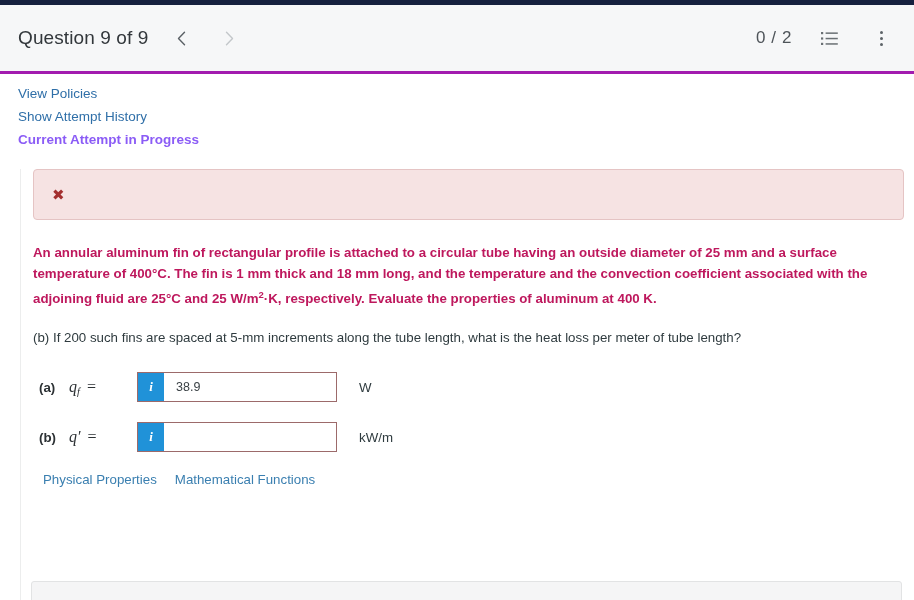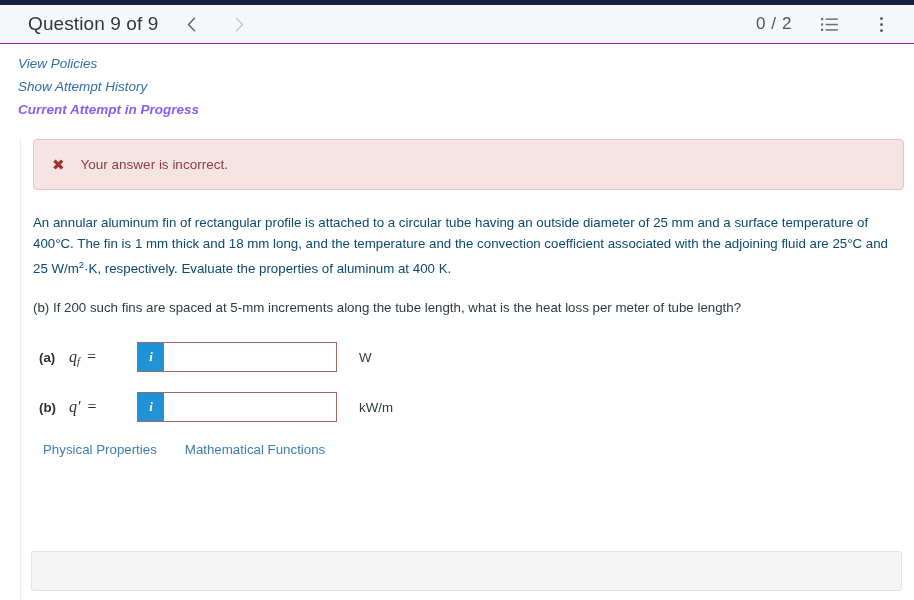--- a/index.html
+++ b/index.html
@@ -17,26 +17,26 @@
 
   
   .top-strip {
     height: 5px;
     background: #16213f;
     width: 100%;
   }
 
   
   .q-header {
-    height: 39px;
+    height: 69px;
     background: #f6f7f8;
-    border-bottom: 1px solid #a21caf;
-    display: flex;
-    align-items: center;
-    padding: 0 18px 0 28px;
+    border-bottom: 3px solid #a21caf;
+    display: flex;
+    align-items: center;
+    padding: 0 18px 0 18px;
     box-sizing: border-box;
   }
   .q-title {
     font-size: 19px;
     color: #32373b;
     letter-spacing: .1px;
     font-weight: 400;
     white-space: nowrap;
   }
   .nav-arrows {
@@ -87,21 +87,20 @@
     display: block;
     width: 3px;
     height: 3px;
     border-radius: 50%;
     background: #5d6368;
   }
 
   
   .link-block {
     padding: 12px 0 0 18px;
-    font-style: italic;
   }
   .link {
     color: #2f6fa8;
     font-size: 13.5px;
     text-decoration: none;
     display: block;
     margin-bottom: 8px;
     cursor: pointer;
     width: fit-content;
   }
@@ -145,21 +144,22 @@
   .alert-text {
     color: #8d4040;
     font-size: 13.5px;
   }
 
   
   .problem {
     margin: 22px 14px 0 12px;
     font-size: 13.3px;
     line-height: 21px;
-    color: #0c4a6e;
+    color: #be185d;
+    font-weight: bold;
   }
   .problem sup { font-size: 9.5px; vertical-align: super; }
   .parts {
     margin: 19px 14px 0 12px;
     font-size: 13.3px;
     line-height: 20px;
     color: #2f3b3f;
   }
 
   
@@ -233,21 +233,21 @@
     font-size: 13.3px;
     color: #2f3b3f;
     margin-left: 22px;
     white-space: nowrap;
   }
 
   
   .tool-links {
     margin: 12px 0 0 22px;
     display: flex;
-    gap: 28px;
+    gap: 18px;
   }
   .tool-link {
     color: #3a7fb0;
     font-size: 13.3px;
     text-decoration: none;
     cursor: pointer;
   }
 
   
   .bottom-panel {
@@ -305,38 +305,38 @@
 <div class="link-block">
   <a class="link">View Policies</a>
   <a class="link">Show Attempt History</a>
   <div class="attempt-label">Current Attempt in Progress</div>
 </div>
 
 <div class="body-frame">
 
   <div class="alert">
     <span class="alert-x">✖</span>
-    <span class="alert-text">Your answer is incorrect.</span>
   </div>
 
   <div class="problem">
     <span>An annular aluminum fin of rectangular profile is attached to a circular tube having an outside diameter of 25 mm and a surface temperature of 400°C. The fin is 1 mm thick and 18 mm long, and the temperature and the convection coefficient associated with the adjoining fluid are 25°C and 25 W/m</span><sup>2</sup><span>·K, respectively. Evaluate the properties of aluminum at 400 K.</span>
   </div>
 
   <div class="parts">
     <div>(b) If 200 such fins are spaced at 5-mm increments along the tube length, what is the heat loss per meter of tube length?</div>
   </div>
 
   <div class="answers">
 
     <div class="ans-row">
       <span class="ans-tag">(a)</span>
       <span class="ans-sym"><span>q</span><sub>f</sub><span class="eq">=</span></span>
       <span class="field-wrap">
         <span class="info-btn">i</span>
+        <input class="ans-input" type="text" value="38.9" style="">
       </span>
       <span class="unit">W</span>
     </div>
 
     <div class="ans-row">
       <span class="ans-tag">(b)</span>
       <span class="ans-sym"><span>q</span><span>′</span><span class="eq">=</span></span>
       <span class="field-wrap">
         <span class="info-btn">i</span>
       </span>

